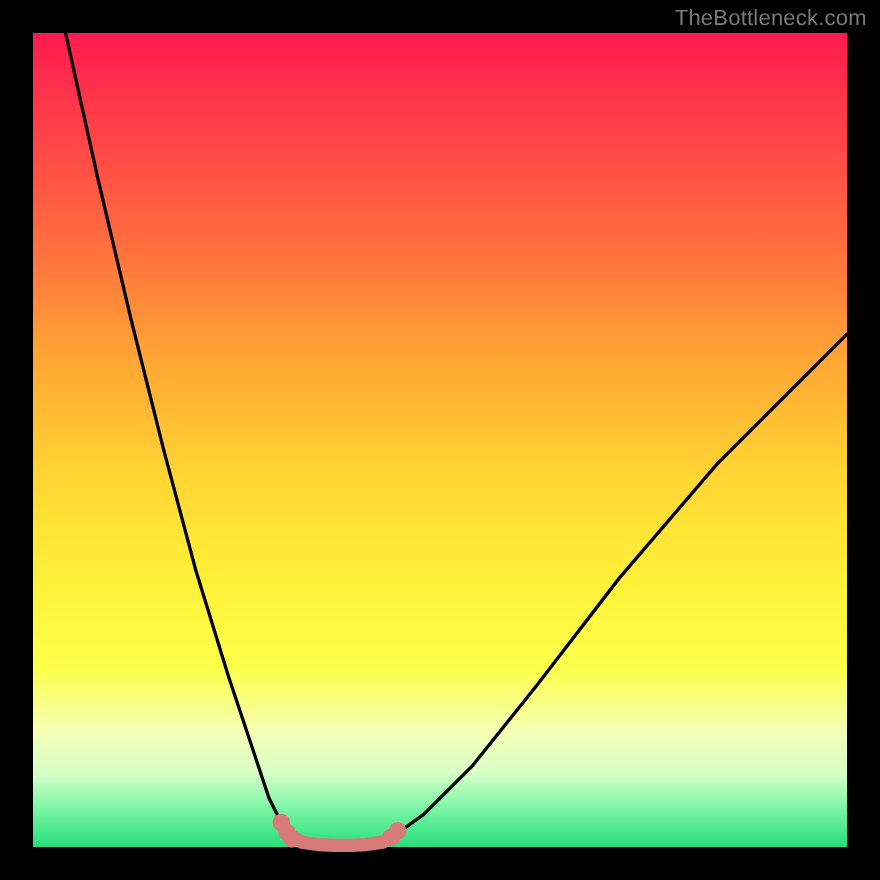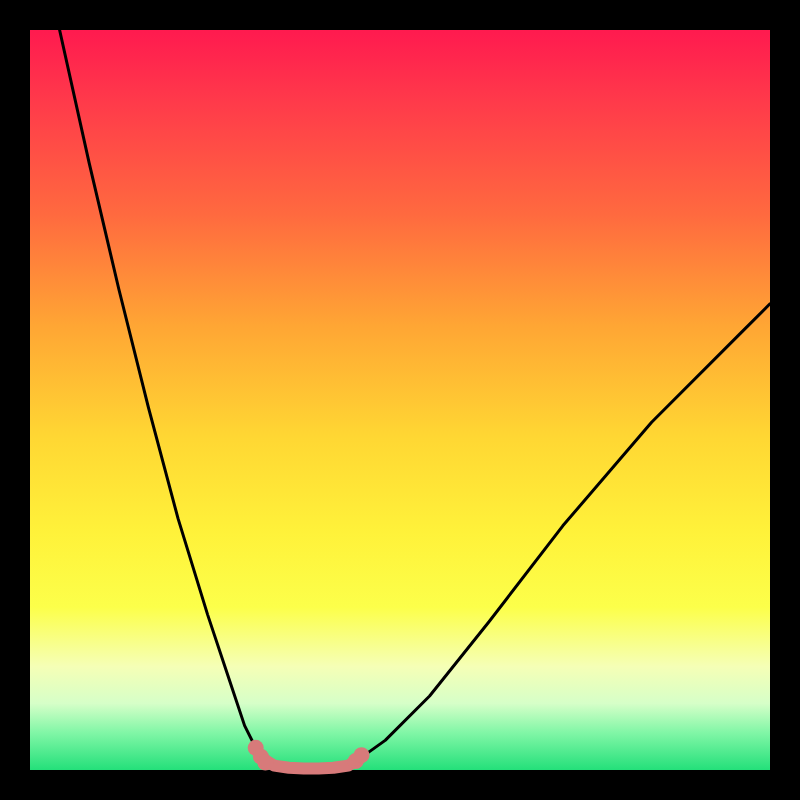--- a/index.html
+++ b/index.html
@@ -56,20 +56,21 @@
     top: 0;
     width: 740px;
     height: 740px;
     overflow: visible;
   }
 </style>
 </head>
 <body>
 
 <div class="frame">
+  <div class="watermark">TheBottleneck.com</div>
 
   <div class="plot">
     <svg class="curve" viewBox="0 0 740 740" preserveAspectRatio="none">
       <g>
           <path d="M29.60 0.00 L59.20 133.20 L88.80 259.00 L118.40 377.40 L148.00 488.40 L177.60 584.60 L199.80 651.20 L214.60 695.60 L225.70 717.80 L233.10 728.90" fill="none" stroke="#000000" stroke-width="3" stroke-linecap="round" stroke-linejoin="round"></path>
           <path d="M233.10 728.90 L244.20 735.56 L259.00 737.78 L273.80 738.52 L288.60 738.52 L303.40 737.78 L318.20 735.56 L329.30 728.90" fill="none" stroke="#d77a7a" stroke-width="12" stroke-linecap="round" stroke-linejoin="round"></path>
           <path d="M329.30 728.90 L355.20 710.40 L399.60 666.00 L458.80 592.00 L532.80 495.80 L621.60 392.20 L710.40 303.40 L740.00 273.80" fill="none" stroke="#000000" stroke-width="3" stroke-linecap="round" stroke-linejoin="round"></path>
         </g>
       <g>
           <circle cx="225.70" cy="717.80" r="8" fill="#d77a7a"></circle>

